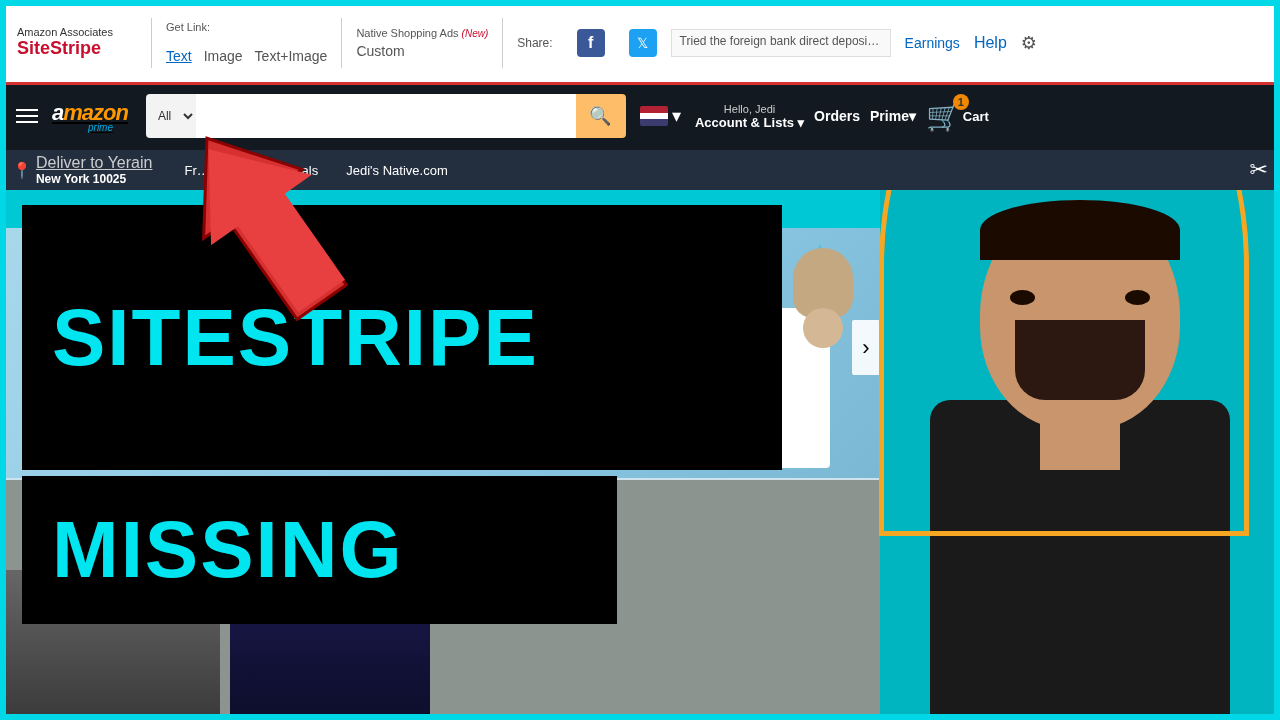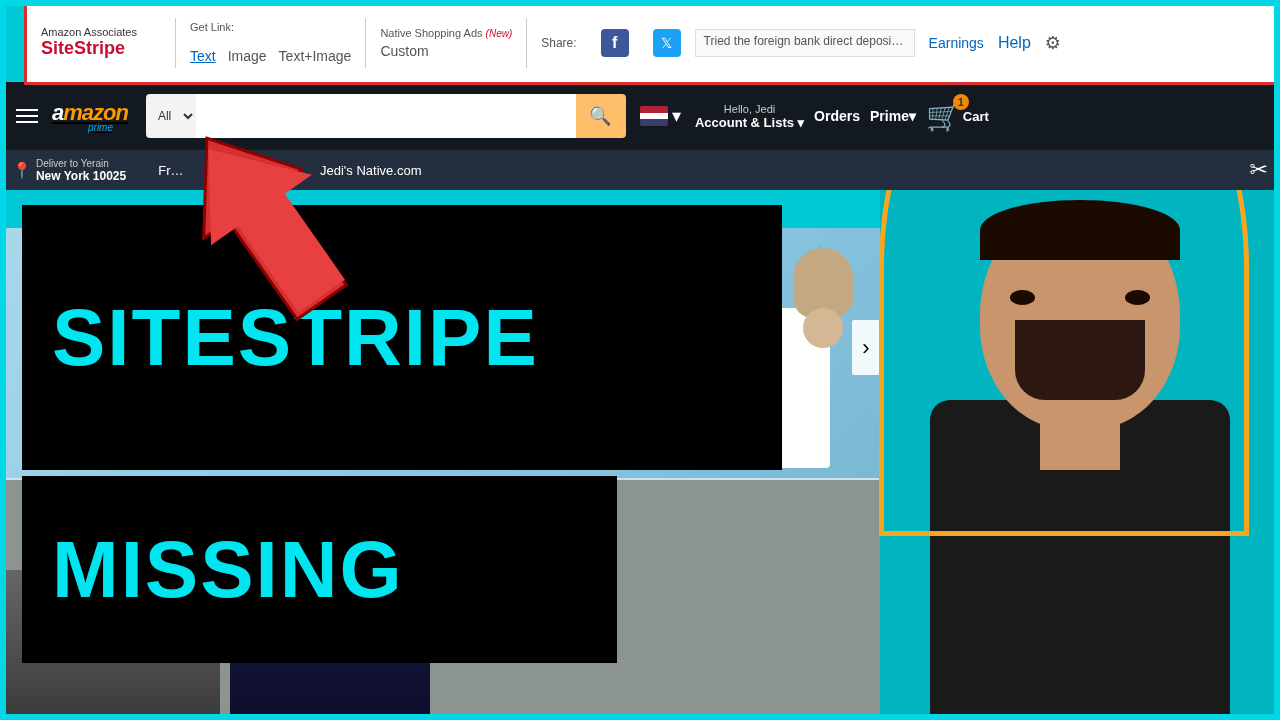--- a/index.html
+++ b/index.html
@@ -356,21 +356,21 @@
       color: #00e5f0;
       letter-spacing: 2px;
       text-transform: uppercase;
     }
 
     .black-box-bottom {
       position: absolute;
       top: 476px;
       left: 22px;
       width: 595px;
-      height: 187px;
+      height: 148px;
       background: #000;
       display: flex;
       align-items: center;
       padding: 0 30px;
       z-index: 30;
     }
     .black-box-bottom .missing-text {
       font-size: 80px;
       font-weight: 900;
       color: #00e5f0;
@@ -478,21 +478,20 @@
       position: absolute;
       top: 0; left: 0; right: 0;
       height: 85px;
       background: white;
       border: 3px solid #d63031;
       z-index: 50;
       display: flex;
       align-items: center;
       padding: 0 14px;
       gap: 14px;
-      margin-left: 24px;
     }
   </style>
 </head>
 <body>
 
 <div class="sitestripe-bar-top">
 
   <div class="sitestripe-brand">
     <span class="brand-top">Amazon Associates</span>
     <span class="brand-name">SiteStripe</span>
@@ -574,21 +573,21 @@
     </div>
     <span class="cart-label">Cart</span>
   </div>
 </div>
 
 <div class="amazon-nav2">
 
   <div style="display:flex; align-items:center; gap:4px; margin-right:8px;">
     <span style="color:white; font-size:16px;">📍</span>
     <div style="display:flex;flex-direction:column;">
-      <span style="font-size:10px;color:#ccc;">Deliver to Yerain</span>
+      <span style="font-size:16px;color:#ccc;text-decoration:underline;">Deliver to Yerain</span>
       <span style="font-size:12px;font-weight:bold;color:white;">New York 10025</span>
     </div>
   </div>
   <span class="nav2-item">Fr…</span>
   <span class="nav2-item">Today's Deals</span>
   <span class="nav2-item">Jedi's Native.com</span>
 
   <div style="margin-left:auto; display:flex; align-items:center; gap:10px;">
     <span style="color:white; font-size:22px;">✂</span>
   </div>

